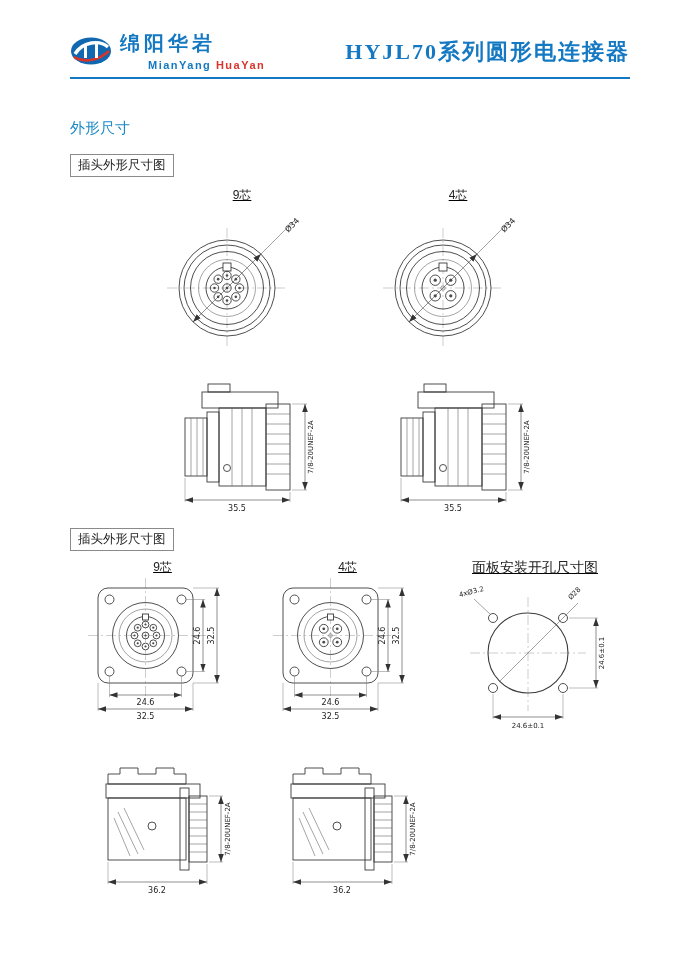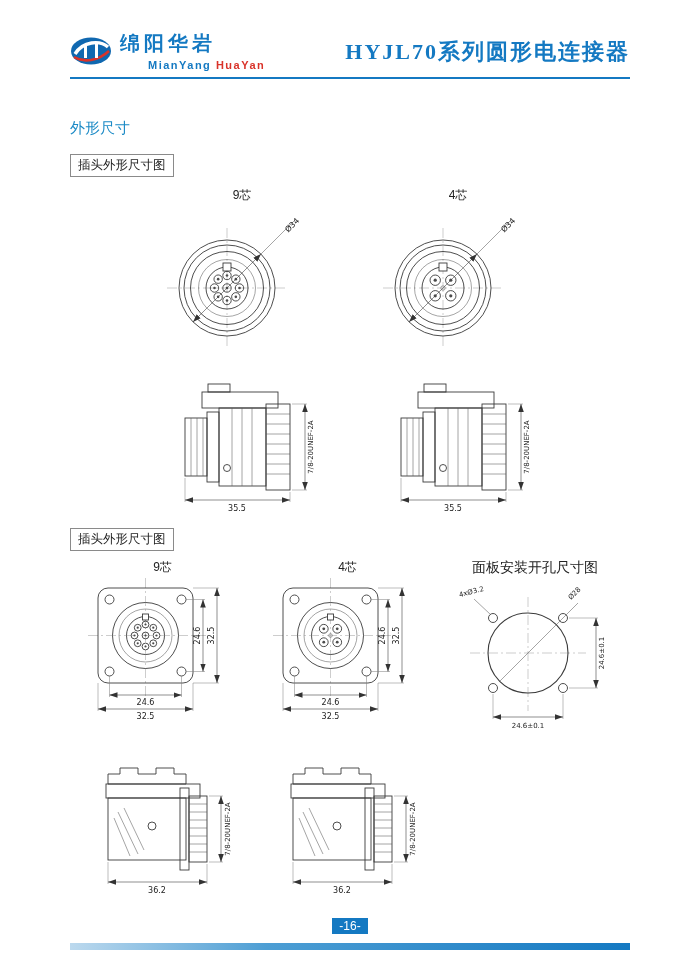--- a/index.html
+++ b/index.html
@@ -15,21 +15,21 @@
   .logo-text .en { font-size:11px; font-weight:bold; letter-spacing:1.5px; margin-top:2px;padding-left:28px; }
   .logo-text .en .b { color:#1479c2; } .logo-text .en .r { color:#d9332a; }
   .doc-title { font-family:"Liberation Serif", serif; color:#1479c2; font-size:22px; font-weight:bold; letter-spacing:2px; padding-bottom:4px; }
   .header-rule { margin:6px 70px 0 70px; height:2px; background:#1479c2; }
   
   .content { padding:16px 70px; }
   .section-title { color:#1b8ac6; font-size:15px; margin-top:24px; font-weight:normal; }
   .caption-box { display:inline-block; border:1px solid #8a8a8a; padding:2px 7px; font-size:12.5px; color:#222; margin-top:16px; }
   .plug-grid { display:flex; justify-content:center; gap:26px; margin-top:10px; }
   .socket-grid { display:grid; grid-template-columns:185px 185px 190px; margin-top:8px; }
-  .col { display:flex; flex-direction:column; align-items:center; }
+  .col { display:flex; flex-direction:column; align-items:center;text-decoration:underline; }
   .col-label { font-size:12px; color:#222; margin-bottom:2px; }
   .panel-col .col-label { font-size:14px; }
   
   svg.draw { overflow:visible; display:block; }
   .o  { fill:none; stroke:#3a3a3a; stroke-width:0.9; }
   .o2 { fill:none; stroke:#3a3a3a; stroke-width:1.1; }
   .thin { fill:none; stroke:#5a5a5a; stroke-width:0.55; }
   .cl { fill:none; stroke:#9a9a9a; stroke-width:0.5; stroke-dasharray:10 3 2 3; }
   .dim { fill:none; stroke:#444; stroke-width:0.6; }
   .ext { fill:none; stroke:#7a7a7a; stroke-width:0.5; }
@@ -465,18 +465,14 @@
             <line class="ext" x1="45" y1="111" x2="45" y2="136"></line>
             <line class="ext" x1="115" y1="111" x2="115" y2="136"></line>
             <line class="dim" x1="45" y1="134" x2="115" y2="134" marker-start="url(#arr)" marker-end="url(#arr)"></line>
             <text class="small" x="80" y="145" text-anchor="middle">24.6±0.1</text>
           </g>
         </svg>
       </div>
     </div>
   </div>
 
-  <div class="footer">
-    <div class="page-num">-16-</div>
-    <div class="bottom-bar"></div>
-  </div>
 
 </div>
 
 </body></html>

